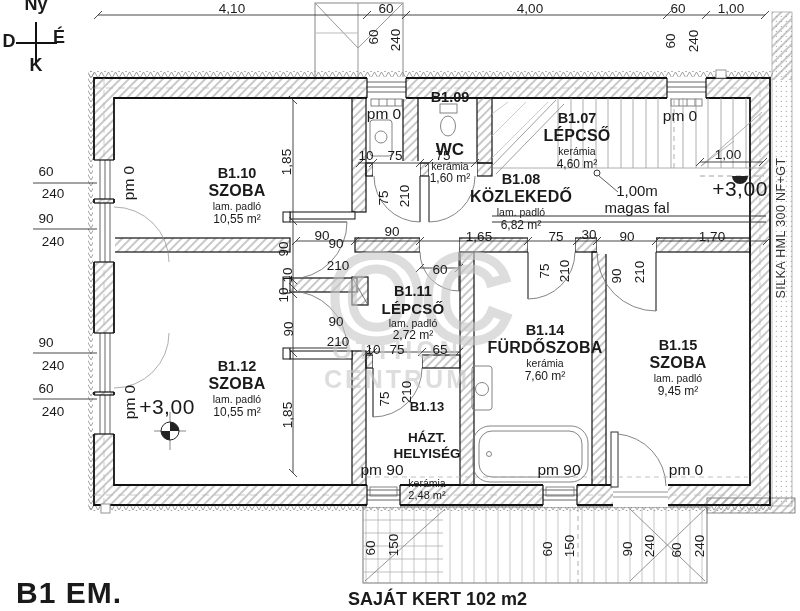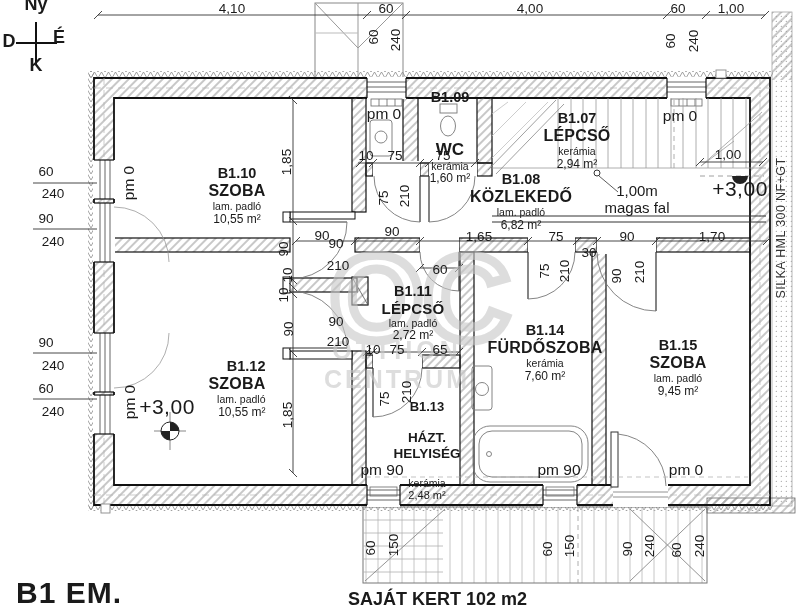--- a/index.html
+++ b/index.html
@@ -374,21 +374,21 @@
 <div class="room" style="left:450px;top:89px;">
   <div class="rid">B1.09</div>
   <div class="rname" style="font-size:17px;margin-top:34px;">WC</div>
   <div class="rfloor">kerámia</div>
   <div class="rarea">1,60 m²</div>
 </div>
 <div class="room" style="left:577px;top:110px;">
   <div class="rid">B1.07</div>
   <div class="rname">LÉPCSŐ</div>
   <div class="rfloor">kerámia</div>
-  <div class="rarea">2,94 m²</div>
+  <div class="rarea">4,60 m²</div>
 </div>
 <div class="room" style="left:237px;top:165px;">
   <div class="rid">B1.10</div>
   <div class="rname">SZOBA</div>
   <div class="rfloor">lam. padló</div>
   <div class="rarea">10,55 m²</div>
 </div>
 <div class="room" style="left:521px;top:171px;">
   <div class="rid">B1.08</div>
   <div class="rname">KÖZLEKEDŐ</div>
@@ -406,21 +406,21 @@
   <div class="rname">FÜRDŐSZOBA</div>
   <div class="rfloor">kerámia</div>
   <div class="rarea">7,60 m²</div>
 </div>
 <div class="room" style="left:678px;top:337px;">
   <div class="rid">B1.15</div>
   <div class="rname">SZOBA</div>
   <div class="rfloor">lam. padló</div>
   <div class="rarea">9,45 m²</div>
 </div>
-<div class="room" style="left:237px;top:358px;text-align:right;">
+<div class="room" style="left:237px;top:358px;">
   <div class="rid">B1.12</div>
   <div class="rname">SZOBA</div>
   <div class="rfloor">lam. padló</div>
   <div class="rarea">10,55 m²</div>
 </div>
 <div class="room" style="left:427px;top:399px;">
   <div class="rid" style="font-size:13px;">B1.13</div>
   <div class="rname-sm">HÁZT. HELYISÉG</div>
   <div class="rfloor">kerámia</div>
   <div class="rarea" style="font-size:11px;">2,48 m²</div>
@@ -457,21 +457,21 @@
       <div class="ann pm" style="left: 686px; top: 470px;">pm 0</div>
       <div class="ann dim" style="left: 366px; top: 155px;">10</div>
       <div class="ann dim" style="left: 395px; top: 155px;">75</div>
       <div class="ann dim" style="left: 443px; top: 155px;">75</div>
       <div class="ann dim" style="left: 383px; top: 198px; transform: translate(-50%, -50%) rotate(-90deg);">75</div>
       <div class="ann dim" style="left: 404px; top: 196px; transform: translate(-50%, -50%) rotate(-90deg);">210</div>
       <div class="ann dim" style="left: 392px; top: 231px;">90</div>
       <div class="ann dim" style="left: 322px; top: 235px;">90</div>
       <div class="ann dim" style="left: 479px; top: 236px;">1,65</div>
       <div class="ann dim" style="left: 556px; top: 236px;">75</div>
-      <div class="ann dim" style="left: 589px; top: 252px;">30</div>
+      <div class="ann dim" style="left: 589px; top: 234px;">30</div>
       <div class="ann dim" style="left: 627px; top: 236px;">90</div>
       <div class="ann dim" style="left: 712px; top: 236px;">1,70</div>
       <div class="ann dim" style="left: 544px; top: 271px; transform: translate(-50%, -50%) rotate(-90deg);">75</div>
       <div class="ann dim" style="left: 564px; top: 271px; transform: translate(-50%, -50%) rotate(-90deg);">210</div>
       <div class="ann dim" style="left: 616px; top: 276px; transform: translate(-50%, -50%) rotate(-90deg);">90</div>
       <div class="ann dim" style="left: 639px; top: 272px; transform: translate(-50%, -50%) rotate(-90deg);">210</div>
       <div class="ann dim" style="left: 336px; top: 243px;">90</div>
       <div class="ann dim" style="left: 338px; top: 265px;">210</div>
       <div class="ann dim" style="left: 336px; top: 321px;">90</div>
       <div class="ann dim" style="left: 338px; top: 341px;">210</div>

